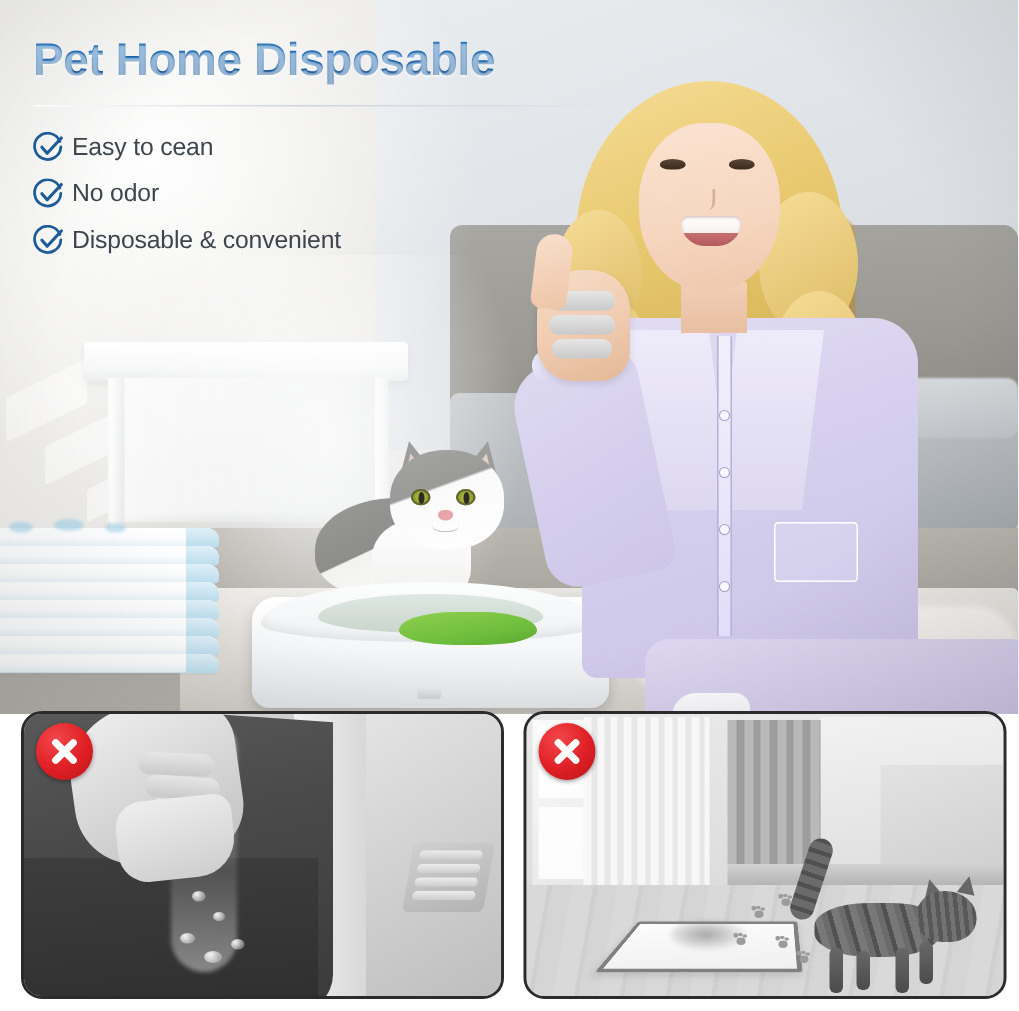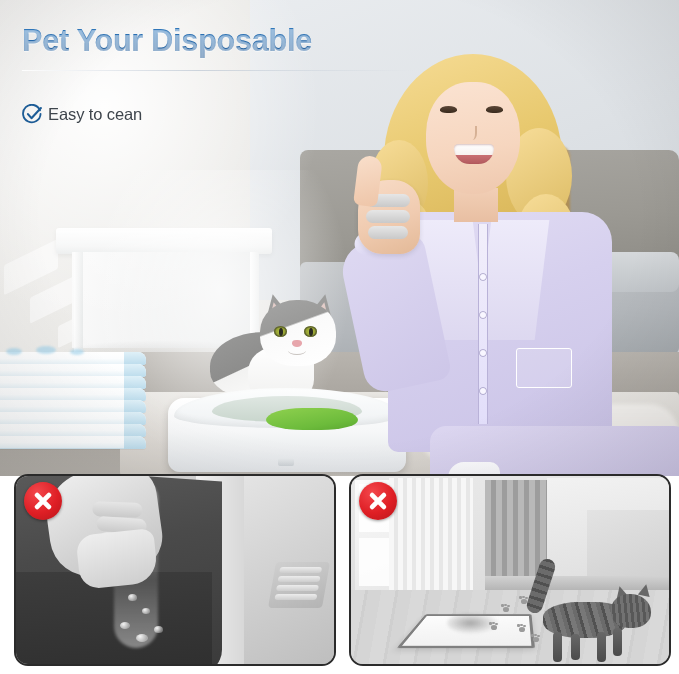--- a/index.html
+++ b/index.html
@@ -155,21 +155,21 @@
   .headline { font-size:30.5px; font-weight:bold; letter-spacing:-.2px; line-height:1.1;
     color:#1a62a8;
     background:linear-gradient(180deg,#2b77bd 0%,#1a62a8 45%,#114c8a 100%);
     -webkit-background-clip:text; background-clip:text; -webkit-text-fill-color:transparent;
     text-shadow:0 1px 1px rgba(255,255,255,.55); }
   .subhead { margin-top:6px; font-size:18.5px; font-weight:400; color:#4a4f55;
     letter-spacing:-.1px; white-space:nowrap; }
   .divider { margin-top:12px; width:392px; height:1px;
     background:linear-gradient(90deg, rgba(255,255,255,.9), rgba(190,200,212,.75) 45%, rgba(255,255,255,0)); }
 
-  .bullets { margin-top:28px; }
+  .bullets { margin-top:12px; }
   .bullet { display:flex; align-items:center; gap:5px; height:31px; }
   .check-ico { flex:0 0 auto; width:21px; height:21px; display:block; }
   .bullet-label { font-size:16.5px; color:#3e454c; letter-spacing:-.1px; white-space:nowrap; }
 
   
   .panels { position:absolute; left:0; top:474px; width:679px; height:200px; }
   .panel { position:absolute; top:0; width:322px; height:192px;
     border:2.5px solid #2b2b2b; border-radius:14px; overflow:hidden; background:#cfcfcf; }
   .panel.left { left:14px; }
   .panel.right { left:349px; }
@@ -376,35 +376,53 @@
         <div class="lp-finger" style="left:8px;  top:30px; width:44px; height:13px;"></div>
         <div class="lp-finger" style="left:10px; top:46px; width:40px; height:13px;"></div>
       </div>
       <div class="thumb"></div>
 
       <div class="legs"></div>
       <div class="sock"></div>
     </div>
 
     <div class="textblock">
-      <div class="headline">Pet Your Disposable</div>
+      <div class="headline">Pet Home Disposable</div>
       <div class="divider"></div>
 
       <div class="bullets">
         <div class="bullet">
           <span class="check-ico">
             <svg viewBox="0 0 24 24" width="21" height="21">
               <path d="M20.5 7.2 A10 10 0 1 0 21.2 11.4" fill="none" stroke="#1d5c96" stroke-width="2.1" stroke-linecap="round"></path>
               <path d="M6.8 11.6 L10.8 16.2 L21.6 4.6" fill="none" stroke="#1d5c96" stroke-width="2.4" stroke-linecap="round" stroke-linejoin="round"></path>
             </svg>
           </span>
           <span class="bullet-label">Easy to cean</span>
         </div>
 
-
+        <div class="bullet">
+          <span class="check-ico">
+            <svg viewBox="0 0 24 24" width="21" height="21">
+              <path d="M20.5 7.2 A10 10 0 1 0 21.2 11.4" fill="none" stroke="#1d5c96" stroke-width="2.1" stroke-linecap="round"></path>
+              <path d="M6.8 11.6 L10.8 16.2 L21.6 4.6" fill="none" stroke="#1d5c96" stroke-width="2.4" stroke-linecap="round" stroke-linejoin="round"></path>
+            </svg>
+          </span>
+          <span class="bullet-label">No odor</span>
+        </div>
+
+        <div class="bullet">
+          <span class="check-ico">
+            <svg viewBox="0 0 24 24" width="21" height="21">
+              <path d="M20.5 7.2 A10 10 0 1 0 21.2 11.4" fill="none" stroke="#1d5c96" stroke-width="2.1" stroke-linecap="round"></path>
+              <path d="M6.8 11.6 L10.8 16.2 L21.6 4.6" fill="none" stroke="#1d5c96" stroke-width="2.4" stroke-linecap="round" stroke-linejoin="round"></path>
+            </svg>
+          </span>
+          <span class="bullet-label">Disposable &amp; convenient</span>
+        </div>
       </div>
     </div>
 
     <div class="vig"></div>
   </div>
 
   <div class="panels">
 
     <div class="panel left">
       <div class="panel-img">

